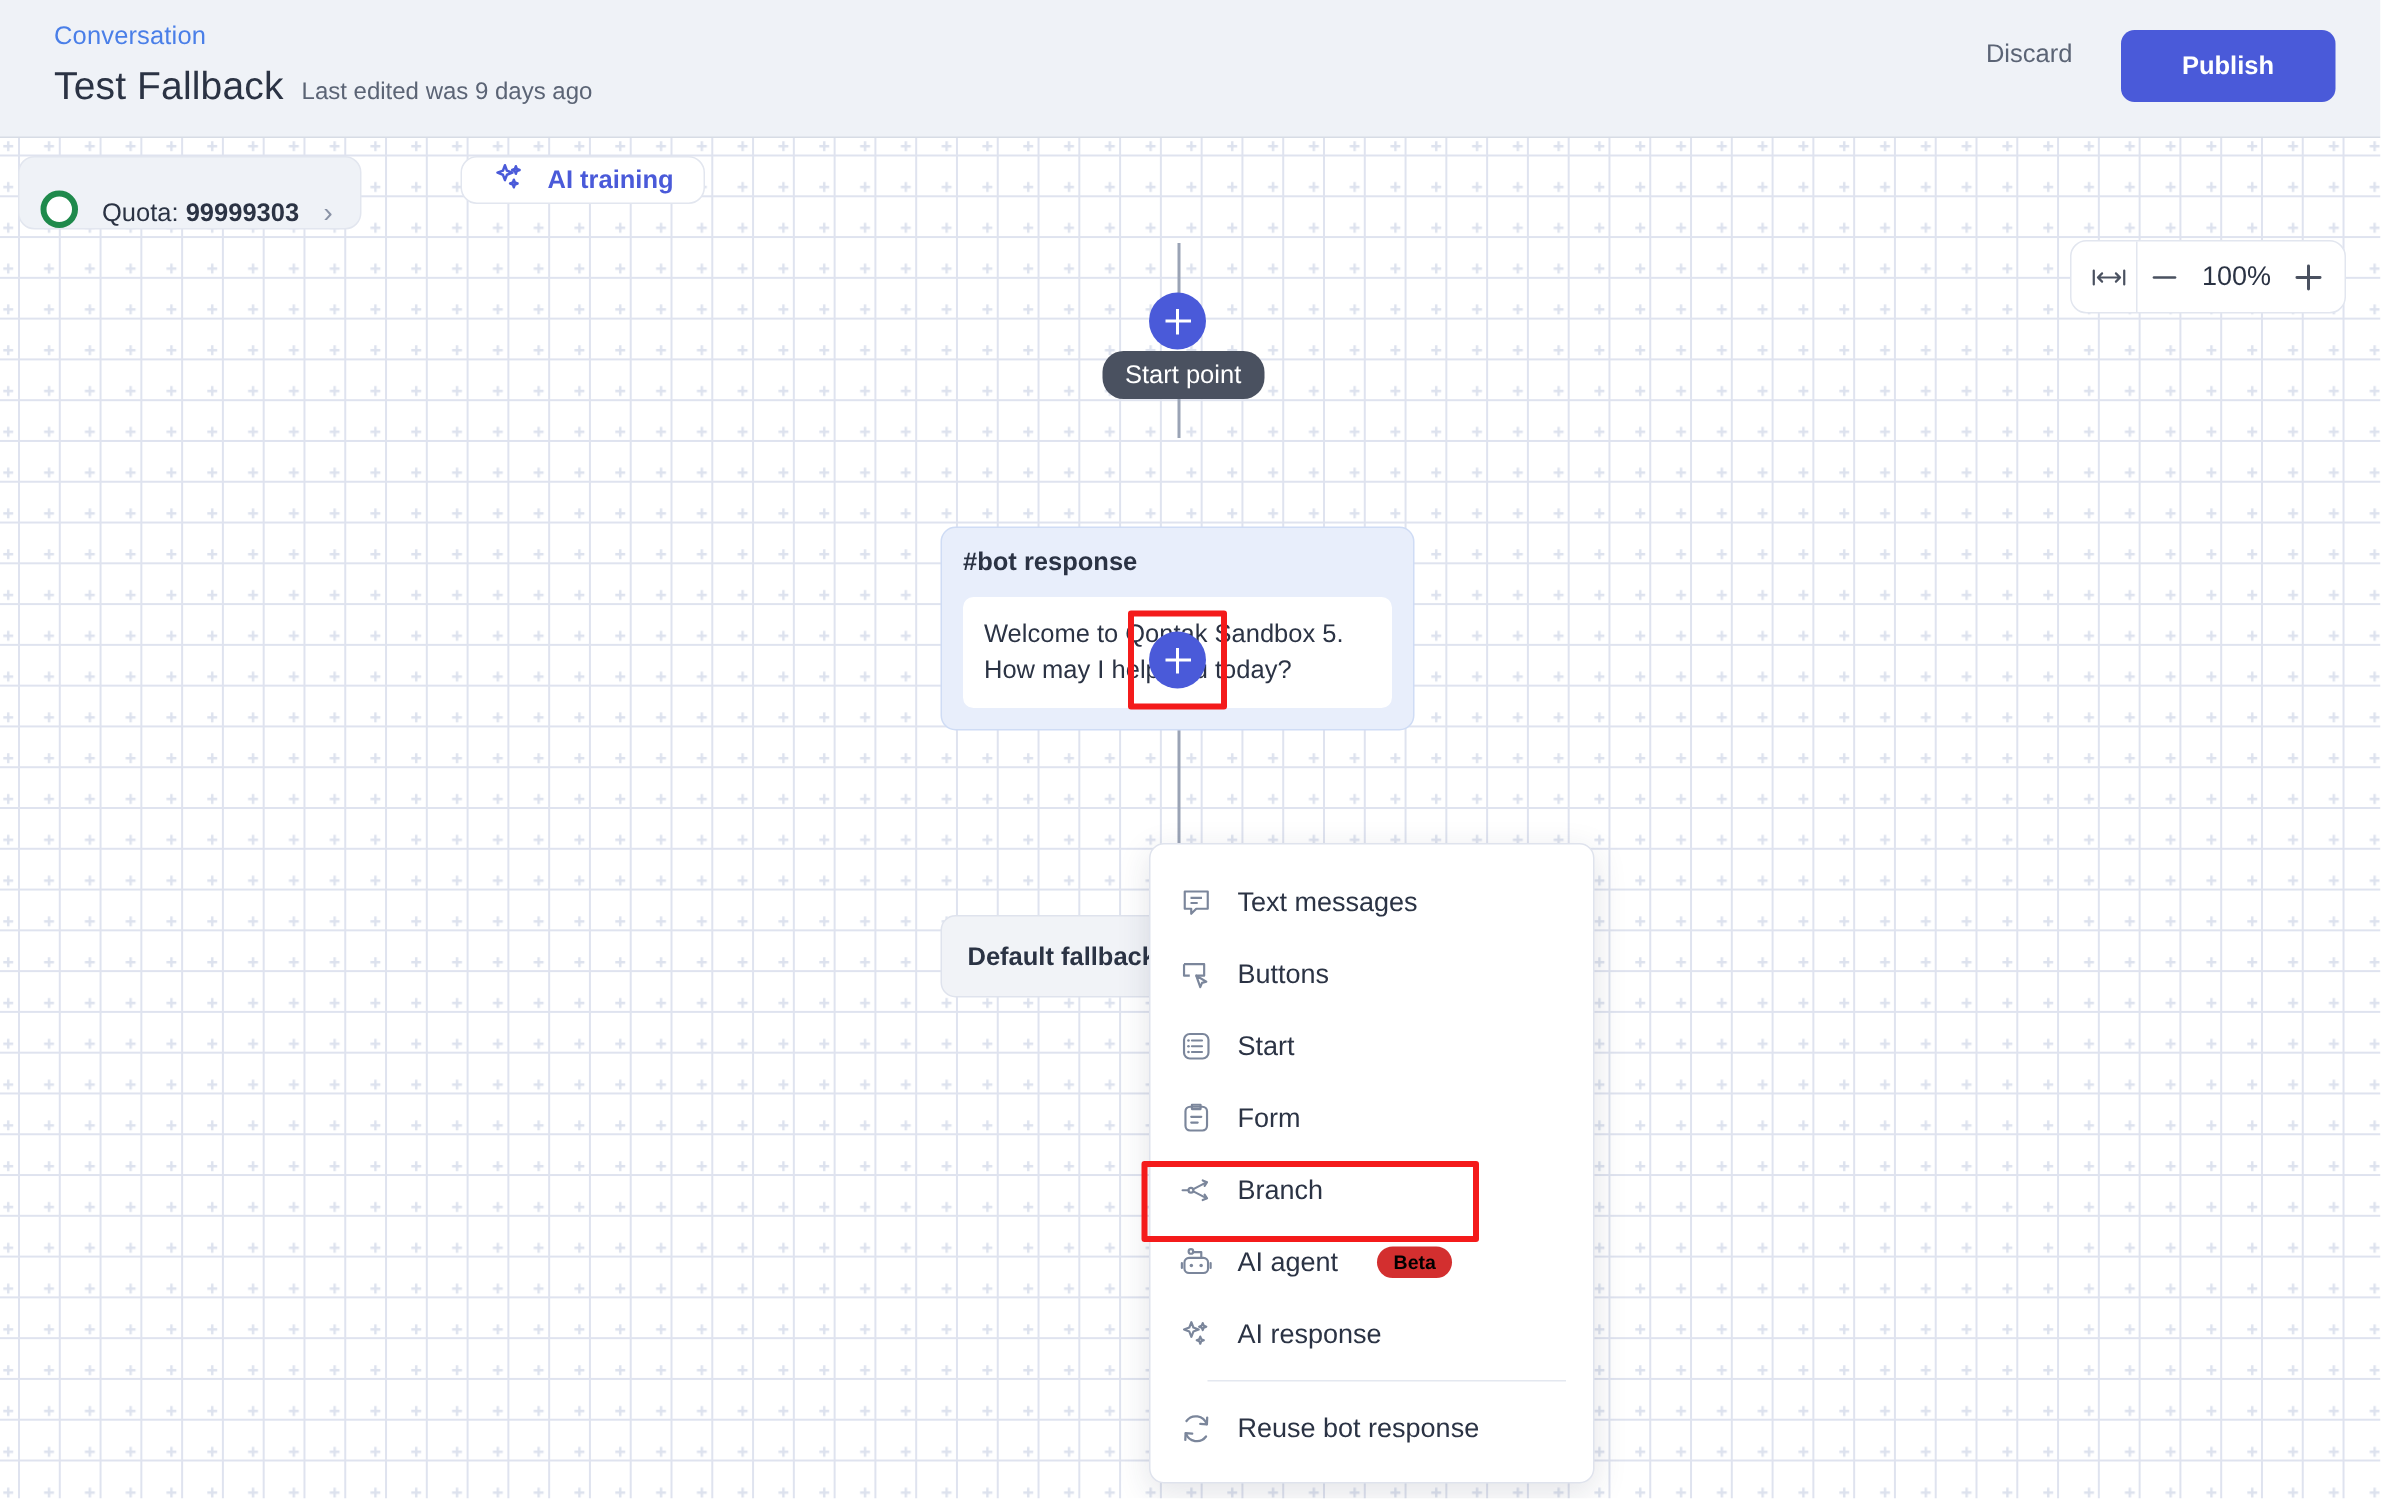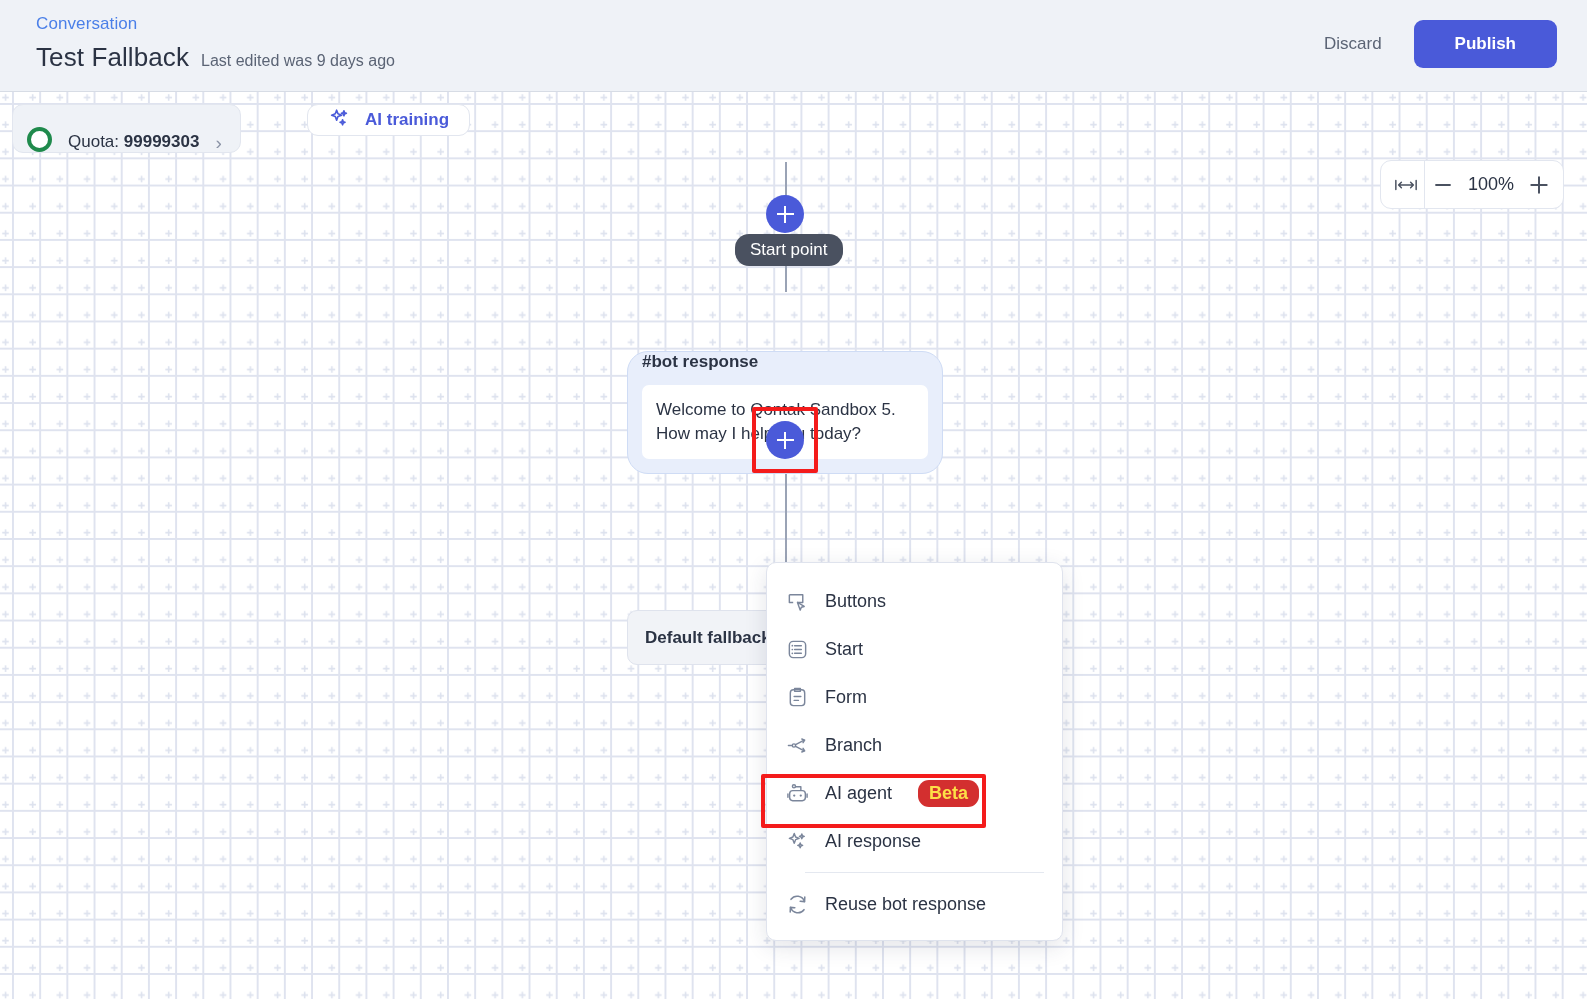--- a/index.html
+++ b/index.html
@@ -24,21 +24,21 @@
   }
   .title-row {
     position: absolute; left: 36px; top: 42px;
     display: flex; align-items: baseline; gap: 12px;
   }
   .page-title { font-size: 26px; color: #2b3344; font-weight: 400; letter-spacing: .1px; }
   .page-subtitle { font-size: 16px; color: #5b6475; }
 
   .header-actions {
     position: absolute; right: 30px; top: 20px;
-    display: flex; align-items: center; gap: 28px;
+    display: flex; align-items: flex-start; gap: 28px;
   }
   .discard-btn {
     font-size: 17px; color: #5b6475; background: none; border: none;
     cursor: pointer; font-family: inherit; padding: 6px 4px;
   }
   .publish-btn {
     background: #4a5ad9; color: #fff; border: none; border-radius: 9px;
     font-size: 17px; font-weight: bold; padding: 14px 41px;
     cursor: pointer; font-family: inherit;
   }
@@ -126,21 +126,21 @@
   }
   .plus-node::before, .plus-node::after {
     content: ""; position: absolute; background: #fff;
   }
   .plus-node::before { width: 17px; height: 2px; }
   .plus-node::after { width: 2px; height: 17px; }
 
   .bot-node {
     position: absolute; left: 627px; top: 259px;
     width: 316px; background: #e8eefb;
-    border: 1px solid #cfdcf5; border-radius: 21px; padding: 0 14px 14px;
+    border: 1px solid #cfdcf5; border-radius: 10px; padding: 13px 14px 14px;
   }
   .bot-node-title { font-size: 17px; font-weight: bold; color: #2b3344; margin-bottom: 13px; }
   .bot-node-msg {
     background: #fff; border-radius: 7px; padding: 13px 14px;
     font-size: 17px; color: #2b3344; line-height: 1.42;
   }
 
   .fallback-node {
     position: absolute; left: 627px; top: 518px;
     width: 316px; height: 55px;
@@ -164,21 +164,21 @@
   }
   .menu-item .mi-icon {
     width: 24px; height: 24px; flex: 0 0 24px;
     display: flex; align-items: center; justify-content: center;
     color: #6b7governs;
   }
   .menu-divider {
     height: 1px; background: #e4e8f0; margin: 7px 18px 7px 38px;
   }
   .beta-badge {
-    background: #d32f2f; color: #fde047; font-size: 18px; font-weight: bold;
+    background: #d32f2f; color: #000000; font-size: 13px; font-weight: bold;
     border-radius: 11px; padding: 3px 11px; margin-left: 10px;
   }
   .highlight-box {
     position: absolute; border: 4px solid #f41b1b; border-radius: 2px;
     pointer-events: none;
   }
 </style>
 </head>
 <body>
 
@@ -263,20 +263,29 @@
       <span class="zoom-plus">
         <svg width="22" height="22" viewBox="0 0 20 20" stroke="#4a5160" stroke-width="1.8" stroke-linecap="round">
             <path d="M3 10 H17 M10 3 V17"></path>
           </svg>
       </span>
     </div>
 
     <div class="menu">
 
 
+      <div class="menu-item">
+        <span class="mi-icon">
+          <svg width="23" height="23" viewBox="0 0 24 24" fill="none" stroke="#7b869b" stroke-width="1.5" stroke-linejoin="round">
+            <path d="M4 4.5 h16 v12 h-8 l-3.5 3.5 v-3.5 H4 Z"></path>
+            <path d="M8 9 h8 M8 12.5 h5"></path>
+          </svg>
+        </span>
+        <span>Text messages</span>
+      </div>
 
       <div class="menu-item">
         <span class="mi-icon">
           <svg width="23" height="23" viewBox="0 0 24 24" fill="none" stroke="#7b869b" stroke-width="1.5" stroke-linejoin="round">
             <path d="M3.5 5 h14 v8 h-6"></path>
               <path d="M3.5 5 v8 h4"></path>
             <path d="M12 13 l7 4.2 -3 .8 -1.2 3 Z"></path>
           </svg>
         </span>
         <span>Buttons</span>

